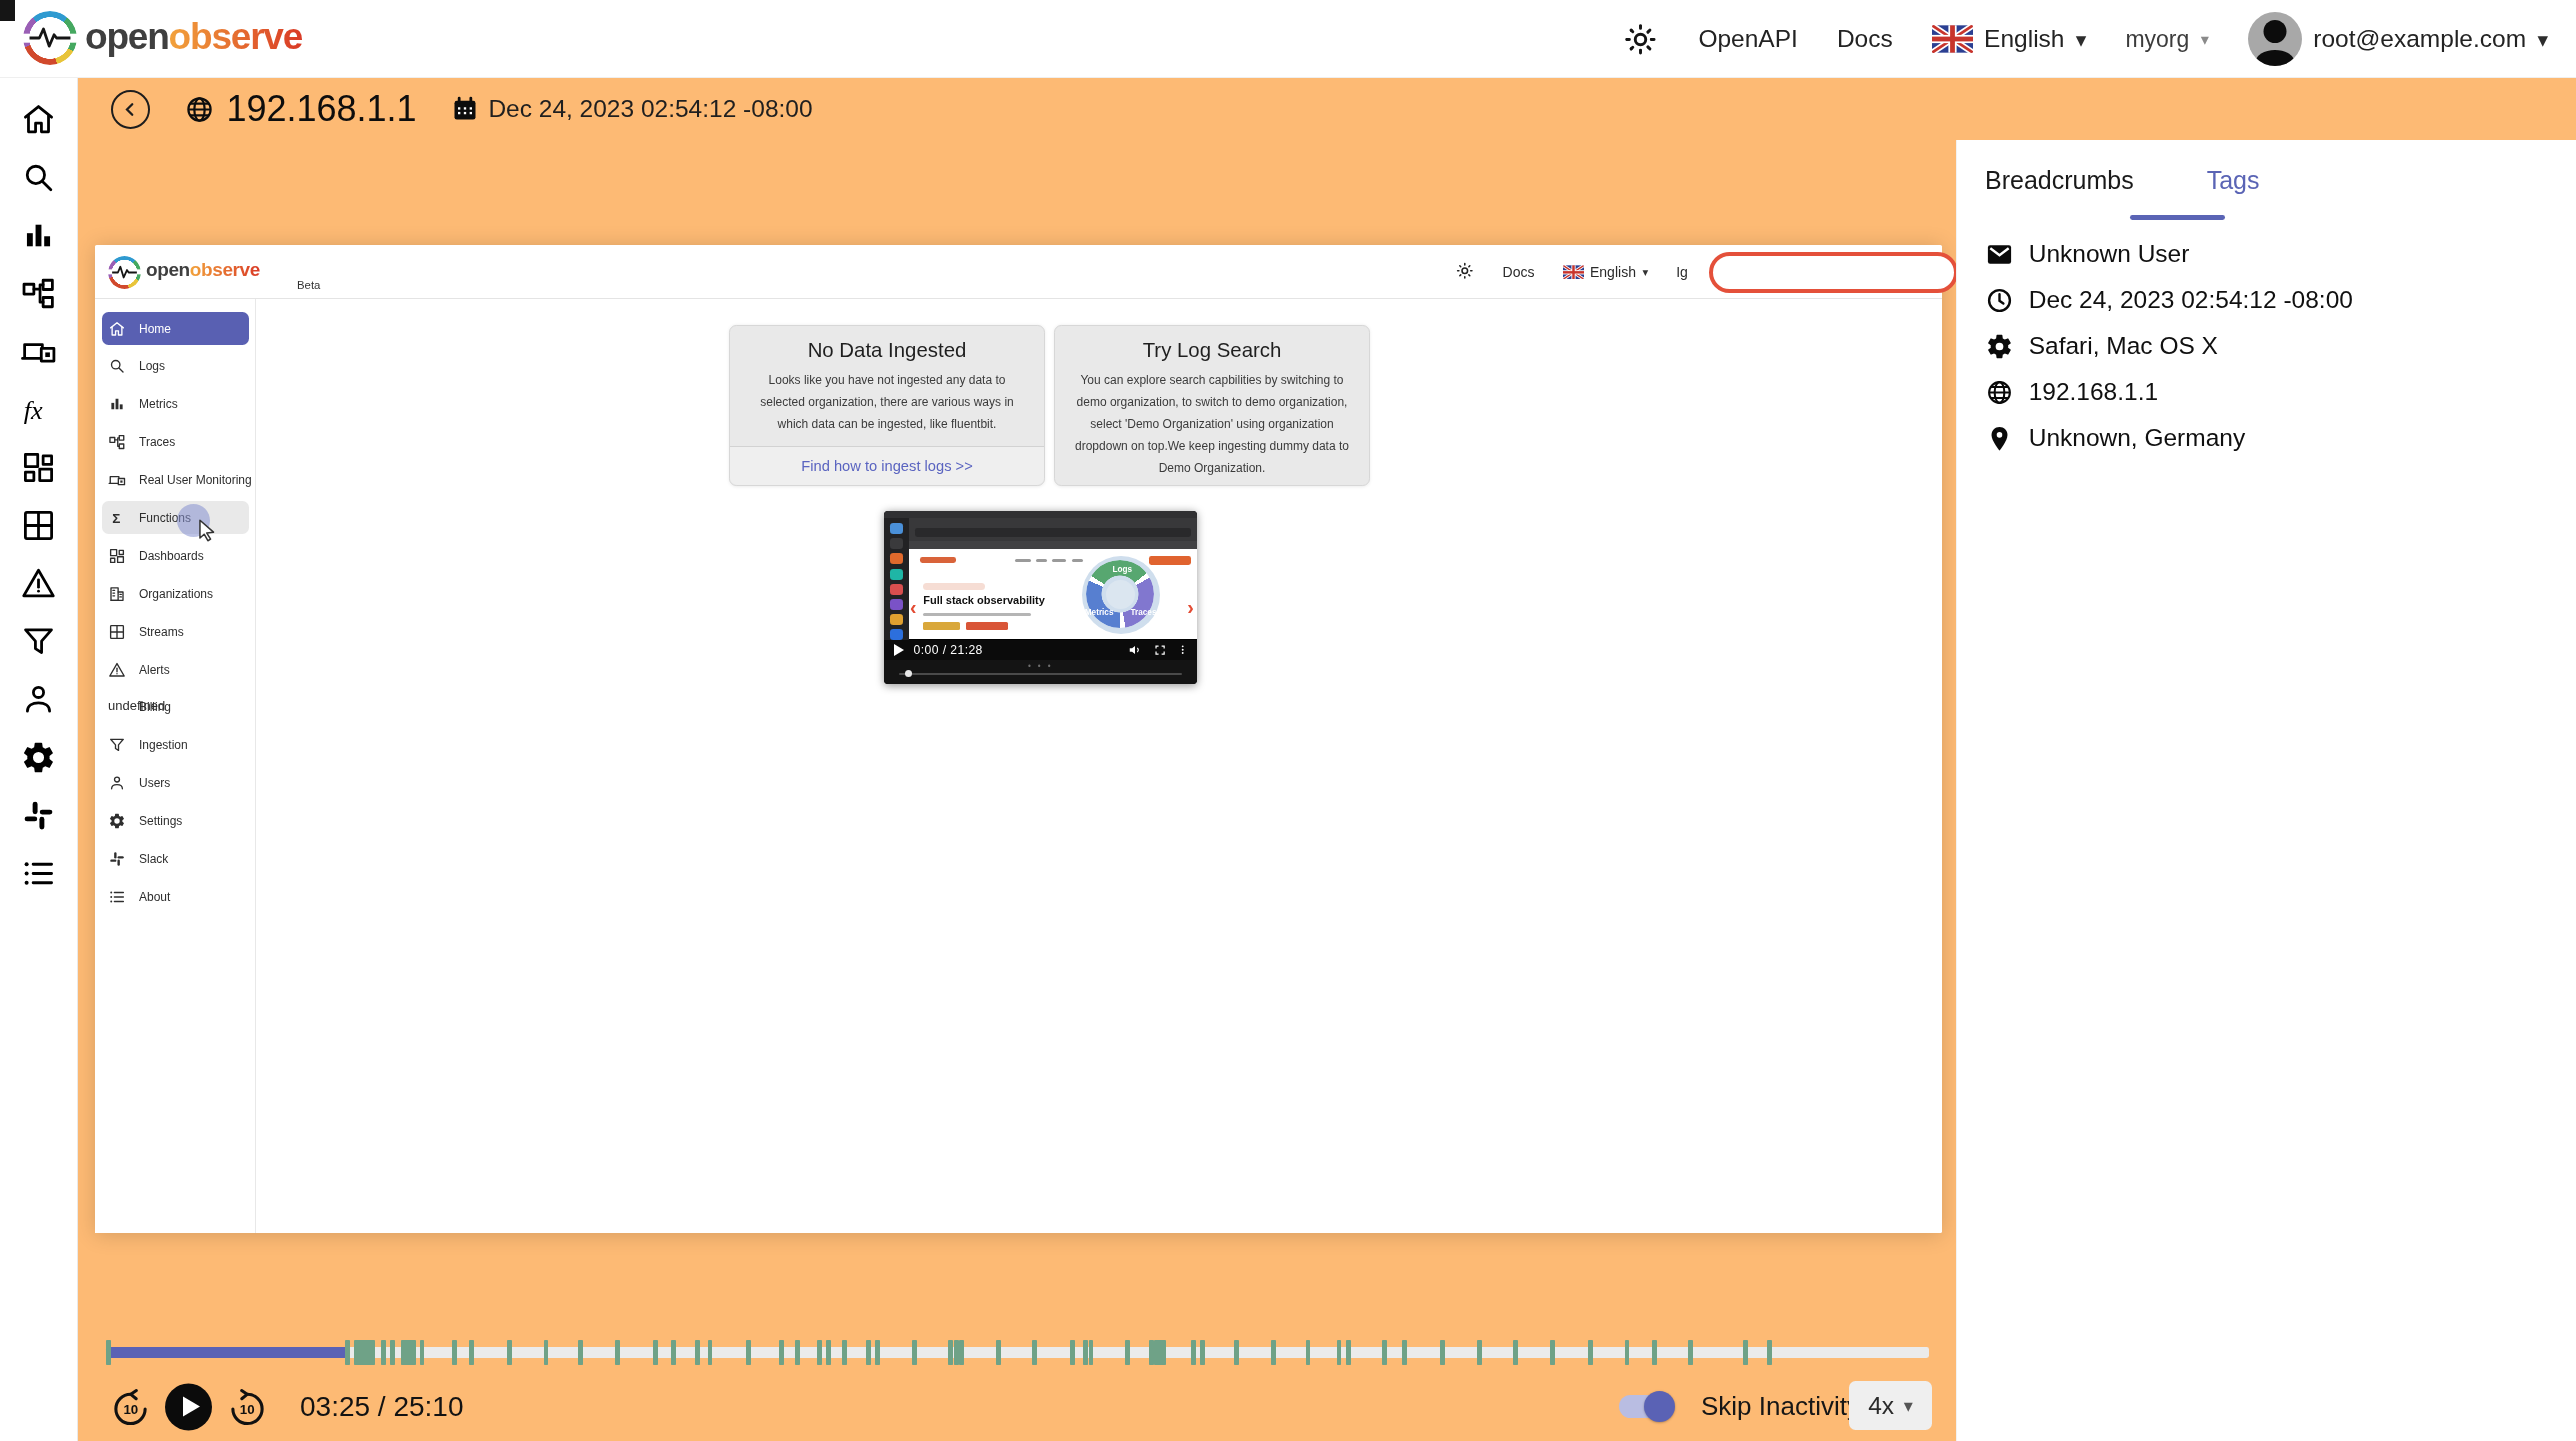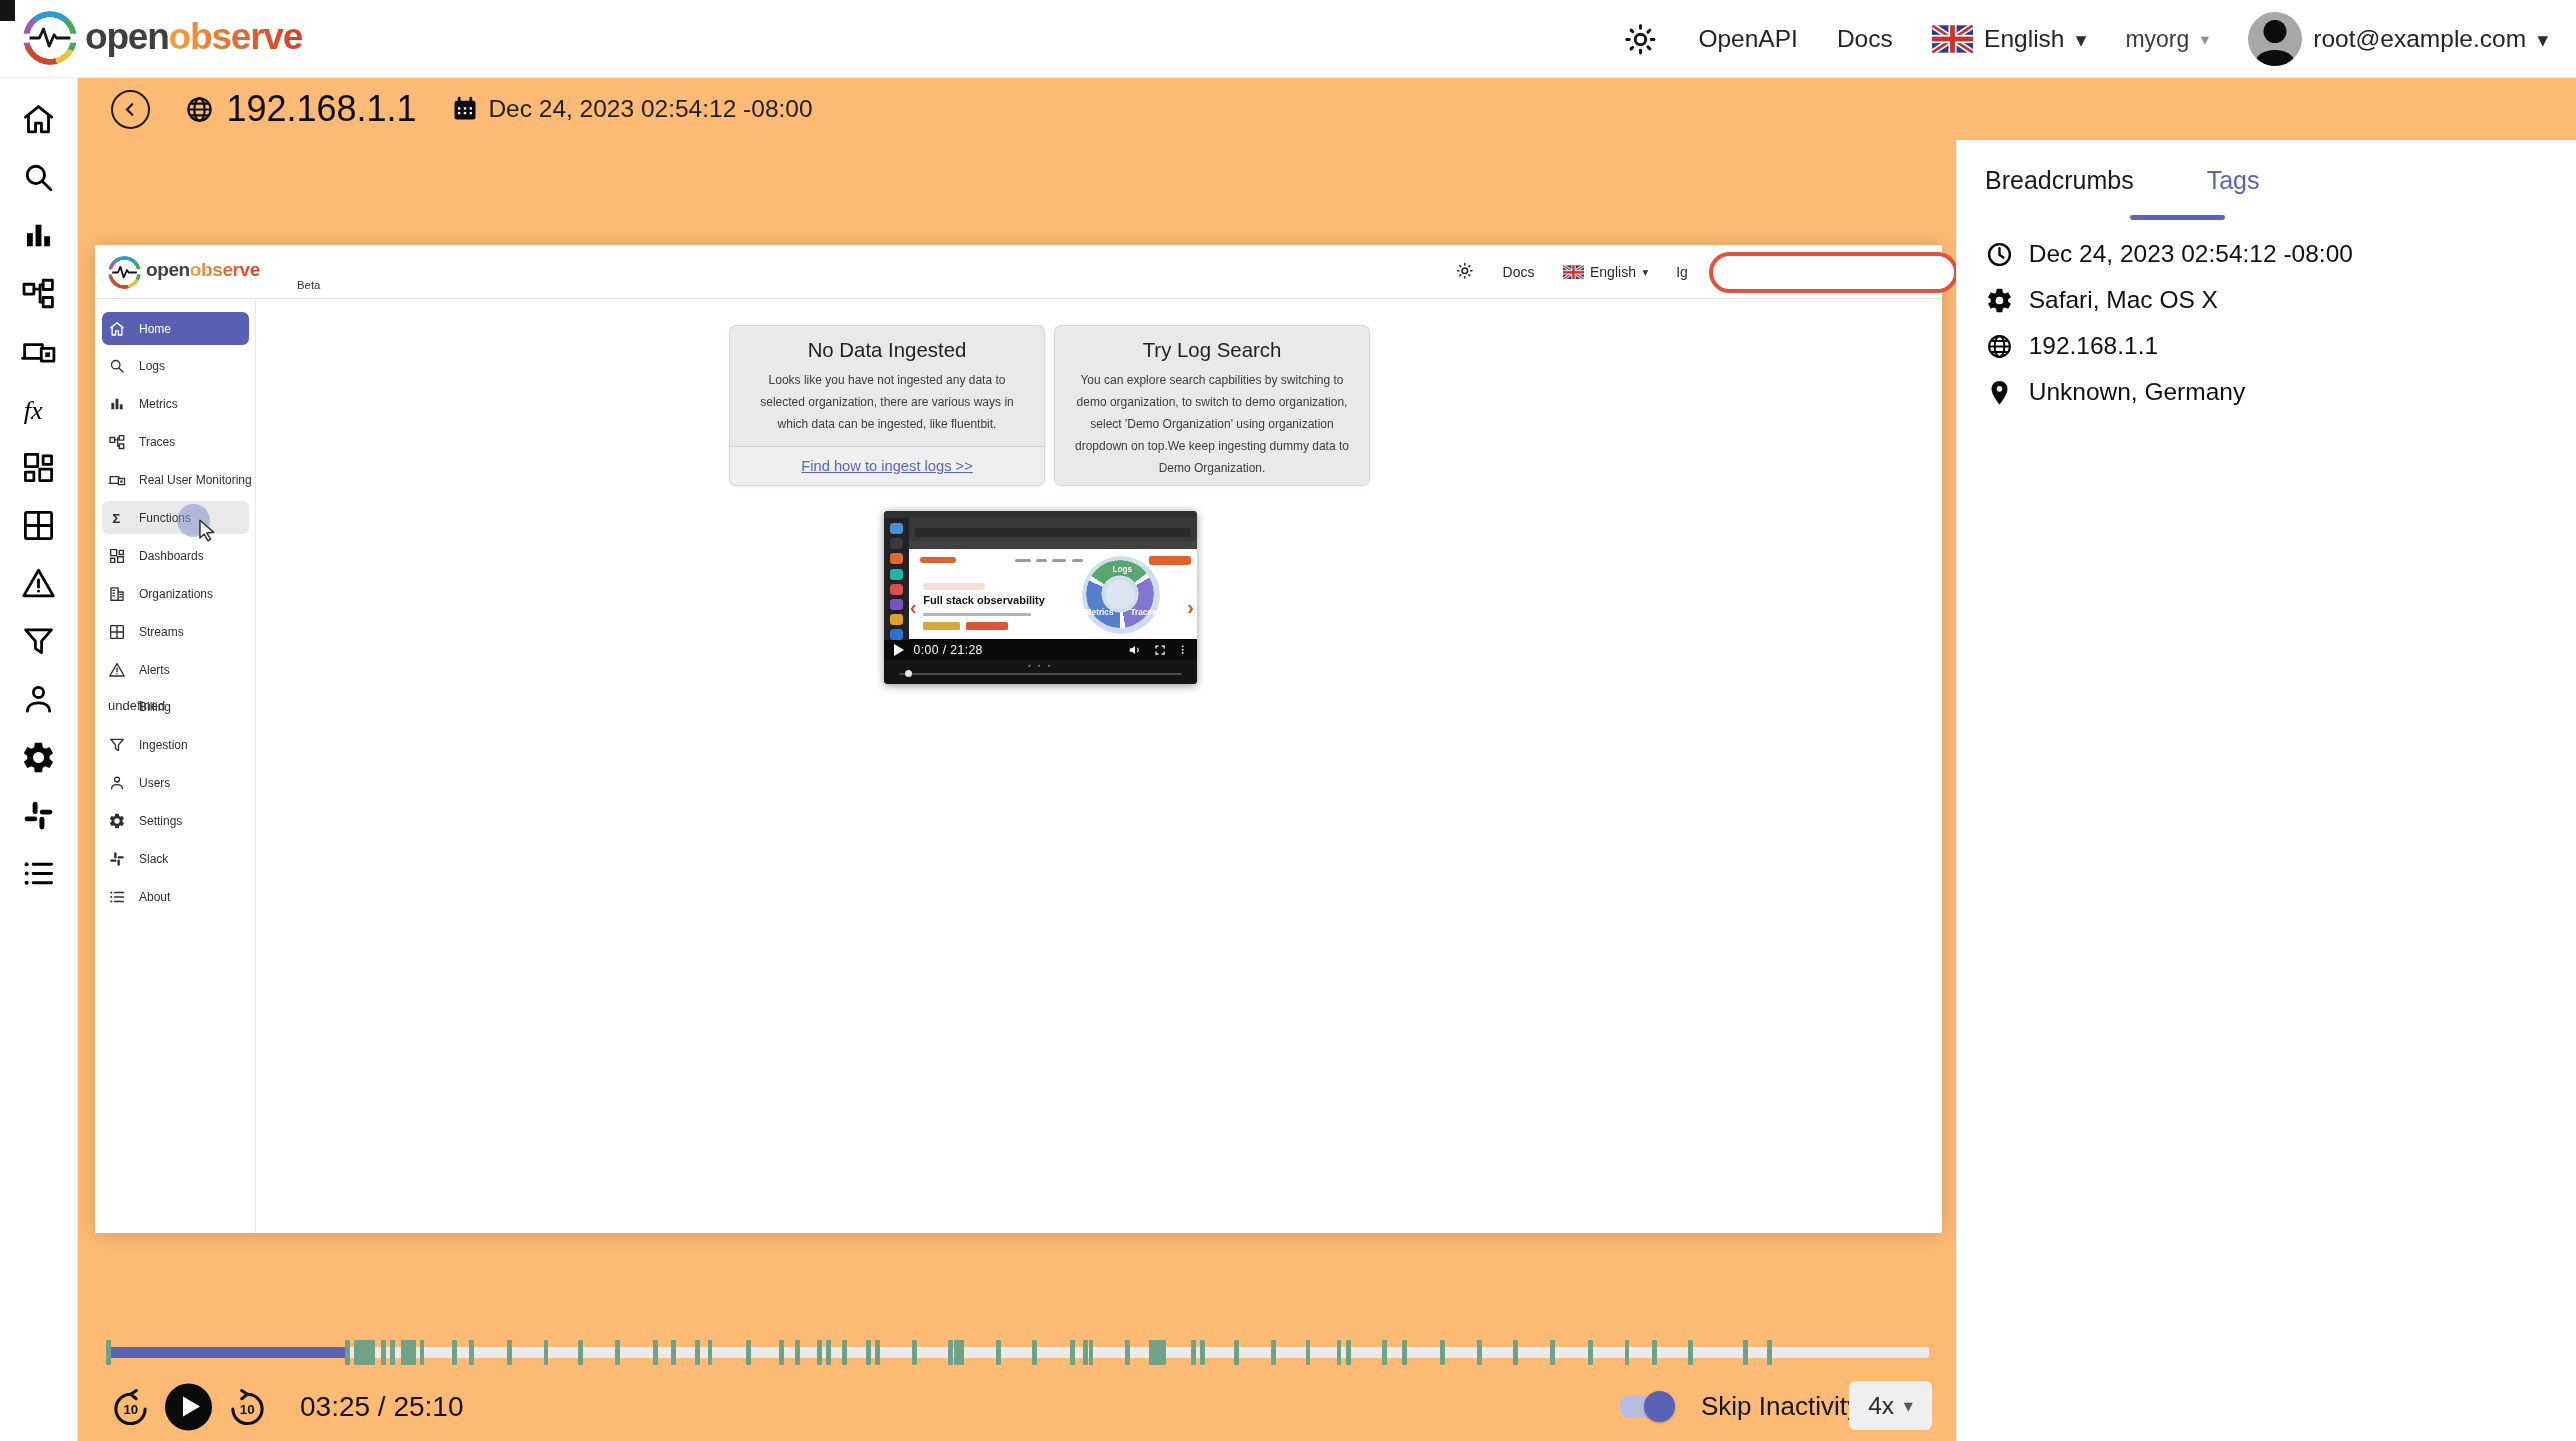--- a/index.html
+++ b/index.html
@@ -68,21 +68,21 @@
   .click-dot { position:absolute; left:82px; top:259px; width:33px; height:33px; border-radius:50%; background:rgba(133,144,208,.55); z-index:6; }
   .cursor-ptr { position:absolute; left:99px; top:272px; width:26px; height:26px; z-index:7; }
 
   
   .card { position:absolute; top:80px; width:316px; height:161px; background:#e9e9e9; border:0.8px solid #d7d7d7; border-radius:7.3px; text-align:center; box-shadow:0 0.8px 3.3px rgba(0,0,0,.08); }
   .card1 { left:634px; }
   .card2 { left:959px; }
   .card-title { font-size:20.4px; font-weight:500; color:#1f1f1f; margin-top:13px; }
   .card-body { font-size:12px; line-height:22px; color:#3b3b3b; padding:6.5px 19.6px 0 19.6px; }
   .card-footer { position:absolute; left:0; right:0; bottom:0; height:39px; border-top:0.8px solid #d2d2d2; background:#efefef; border-radius:0 0 7.3px 7.3px; display:flex; align-items:center; justify-content:center; }
-  .card-link { font-size:14.7px; color:#5a64c0;text-decoration:underline; }
+  .card-link { font-size:14.7px; color:#5a64c0; }
 
   
   .video { position:absolute; left:789px; top:266px; width:313px; height:173px; background:#000; border-radius:4.1px; overflow:hidden; box-shadow:0 1.6px 8.2px rgba(0,0,0,.4); }
   .v-menubar { position:absolute; left:0; top:0; right:0; height:7.3px; background:#303032; }
   .v-dock { position:absolute; left:0; top:7.3px; width:24.5px; bottom:44px; background:#222224; display:flex; flex-direction:column; align-items:center; padding-top:4.9px; gap:4.1px; }
   .v-dock i { width:13px; height:13px; border-radius:3.3px; display:block; }
   .v-browser { position:absolute; left:24.5px; top:7.3px; right:0; height:31px; background:#38383a; }
   .v-urlbar { position:absolute; left:6.5px; top:9.8px; right:6.5px; height:9px; background:#29292b; border-radius:2.4px; }
   .v-bookmarks { position:absolute; left:0; top:23px; right:0; height:8.2px; background:#414143; }
   .v-page { position:absolute; left:24.5px; top:38px; right:0; height:90px; background:#fff; }
@@ -628,20 +628,29 @@
     </div>
   </div>
 
   <div class="panel">
     <div class="tabs">
       <span class="tab">Breadcrumbs</span>
       <span class="tab active">Tags</span>
     </div>
     <div class="tab-underline"></div>
     <div class="tagrows" id="tagrows">
+        <div class="tagrow">
+          <span class="tic">
+            <svg viewBox="0 0 24 24">
+              <rect x="2.4" y="4.4" width="19.2" height="15.2" rx="1.8" fill="currentColor"></rect>
+              <path d="m4.4 6.8 7.6 5.8 7.6-5.8" stroke="#fff" stroke-width="2" fill="none"></path>
+            </svg>
+          </span>
+          <span class="ttext">Unknown User</span>
+        </div>
         <div class="tagrow">
           <span class="tic">
             <svg viewBox="0 0 24 24" fill="none" stroke="currentColor" stroke-width="2" stroke-linecap="round">
               <circle cx="12" cy="12" r="8.6"></circle>
               <path d="M12 6.8v5.5l3.2 2.2"></path>
             </svg>
           </span>
           <span class="ttext">Dec 24, 2023 02:54:12 -08:00</span>
         </div>
         <div class="tagrow">

